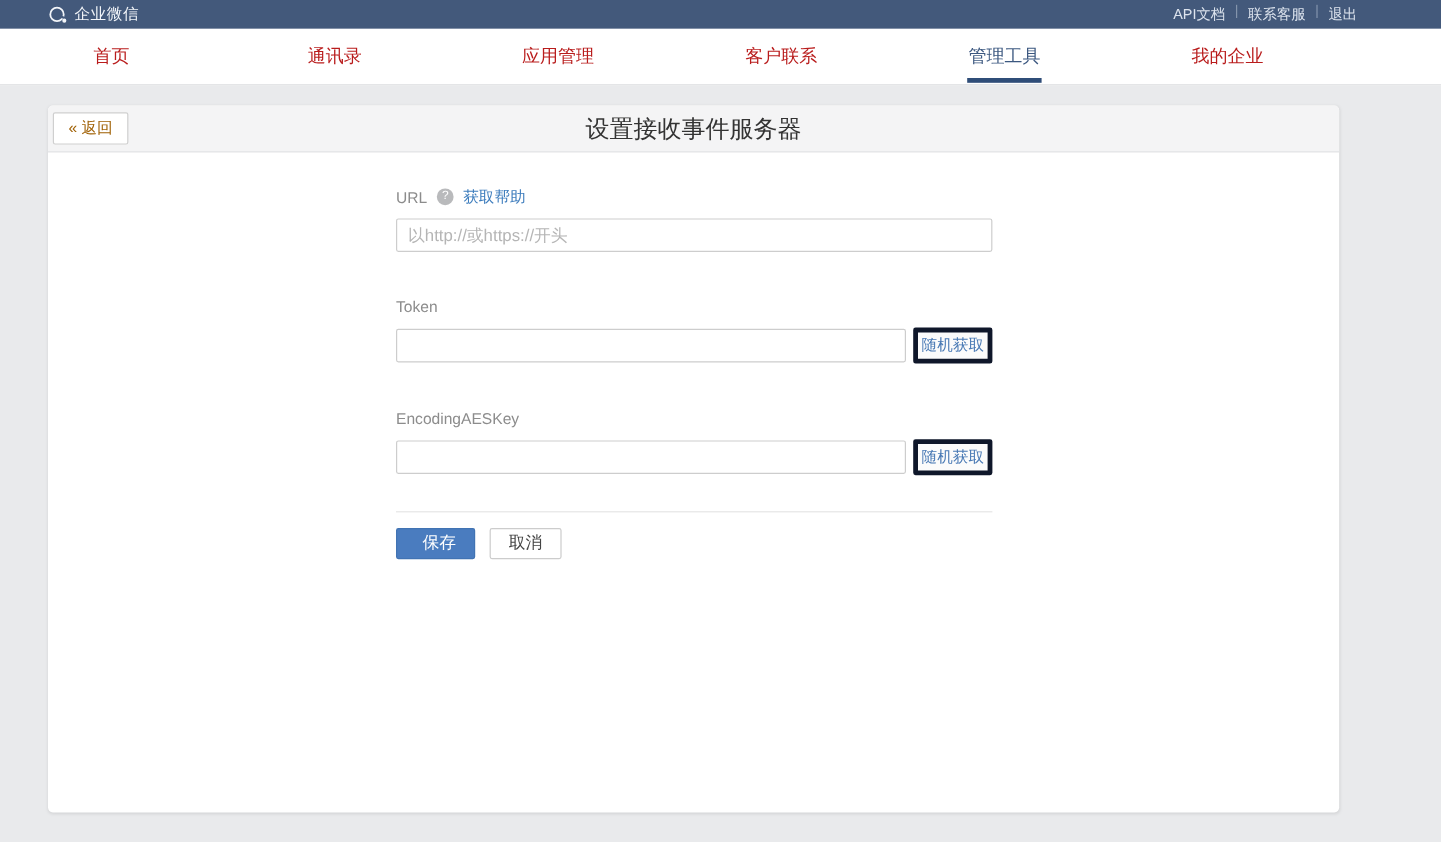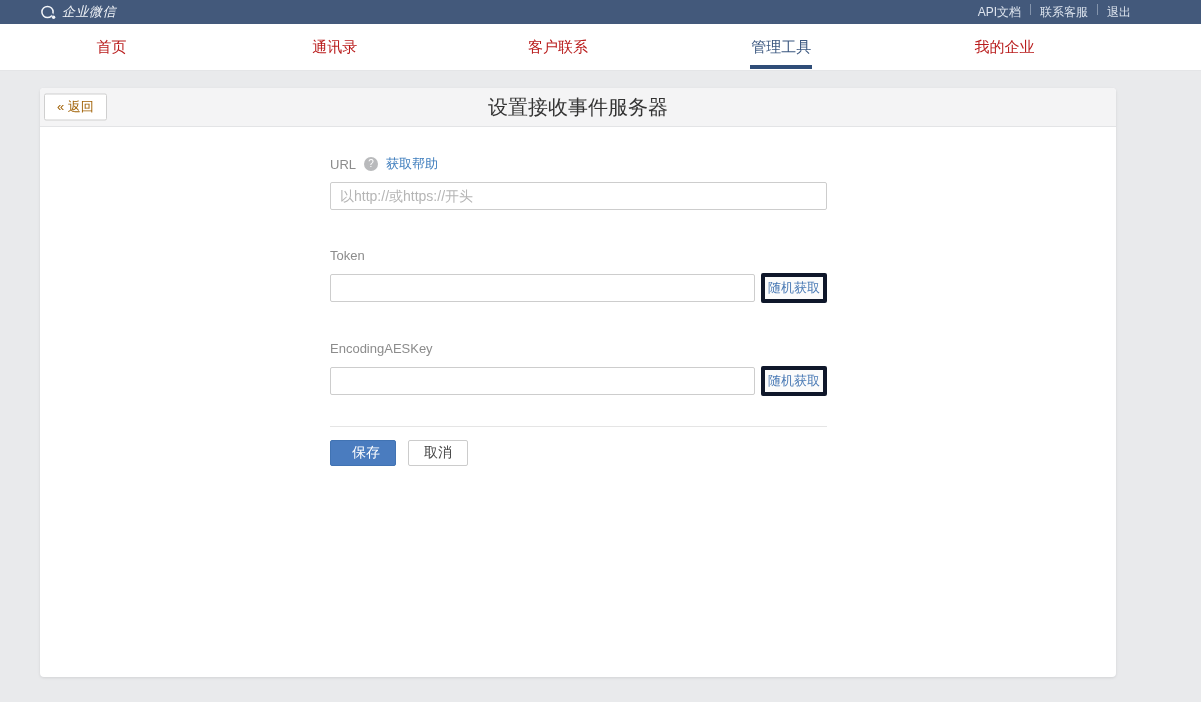--- a/index.html
+++ b/index.html
@@ -22,21 +22,20 @@
     display: flex;
     align-items: center;
     padding-left: 40px;
     gap: 5px;
   }
   .brand svg { display: block; }
   .brand-name {
     color: #f2f5f9;
     font-size: 13px;
     letter-spacing: 0.5px;
-    font-style: italic;
   }
   .topbar-links {
     display: flex;
     align-items: flex-start;
     padding-right: 70px;
     gap: 9px;
     font-size: 12px;
     color: #dde4ee;
   }
   .topbar-link { cursor: pointer; text-decoration: none; color: #dde4ee; }
@@ -233,20 +232,21 @@
     <a class="topbar-link">联系客服</a>
     <span class="topbar-sep"></span>
     <a class="topbar-link">退出</a>
   </div>
 </div>
 
 <div class="nav">
   <div class="nav-inner">
     <div class="nav-item">首页</div>
     <div class="nav-item">通讯录</div>
+    <div class="nav-item">应用管理</div>
     <div class="nav-item">客户联系</div>
     <div class="nav-item active">管理工具</div>
     <div class="nav-item">我的企业</div>
   </div>
 </div>
 
 <div class="content">
   <div class="panel">
     <div class="panel-header">
       <button class="back-btn">« 返回</button>

